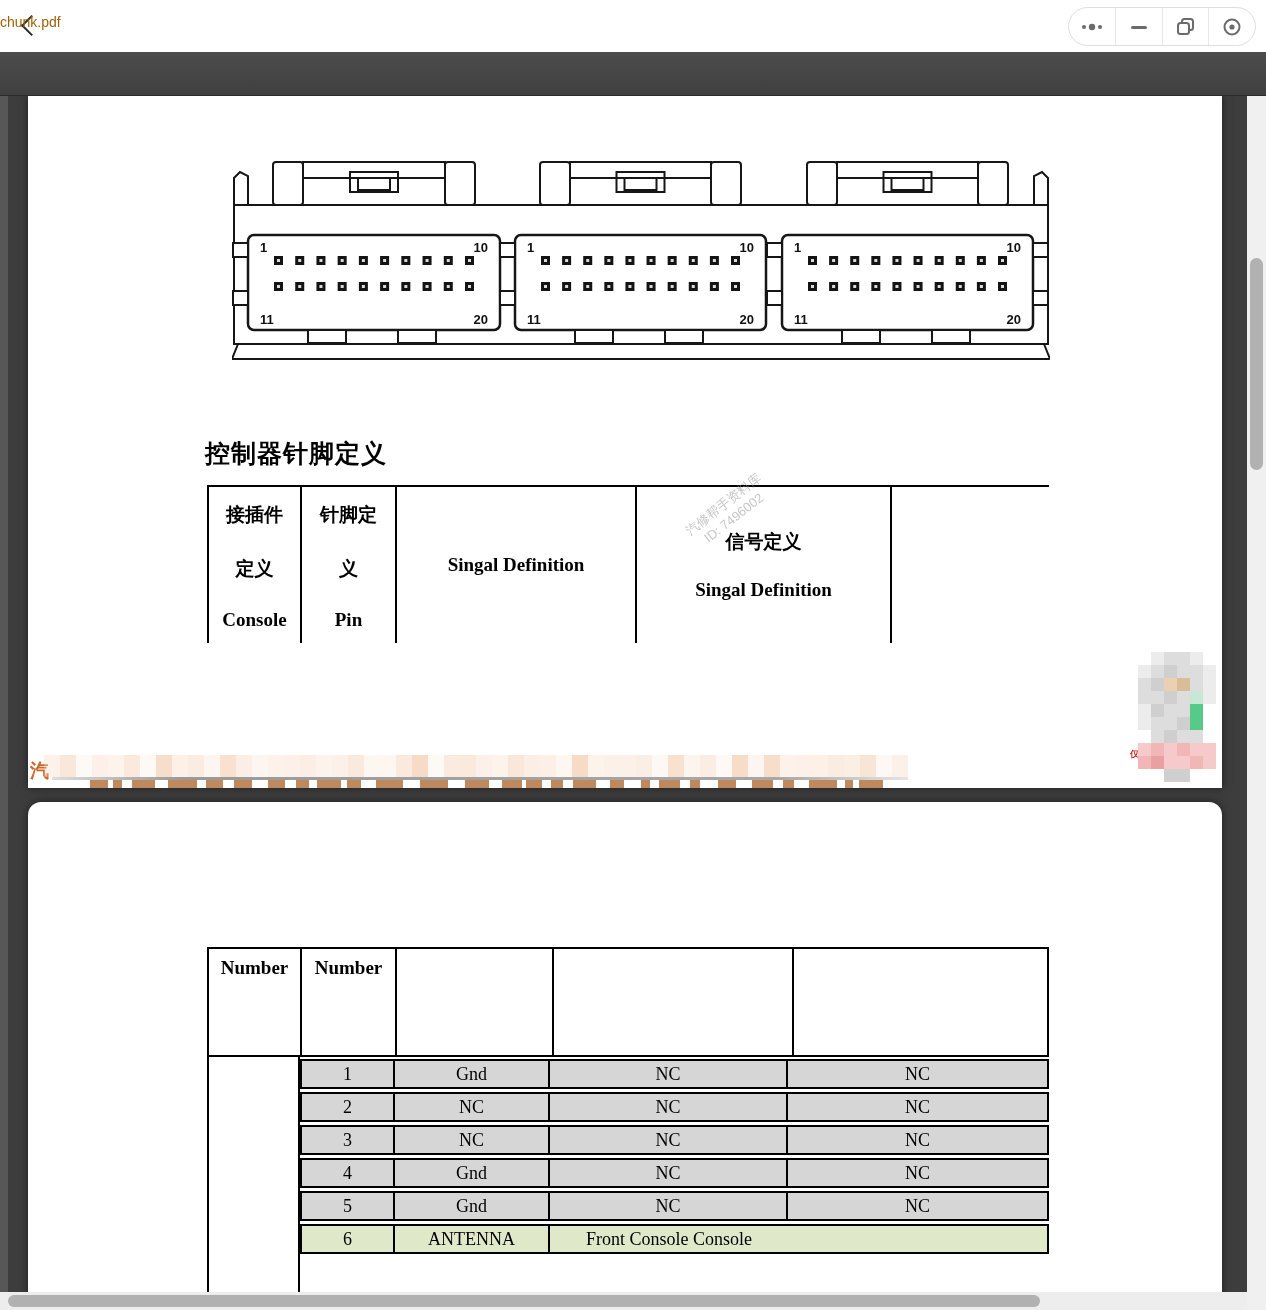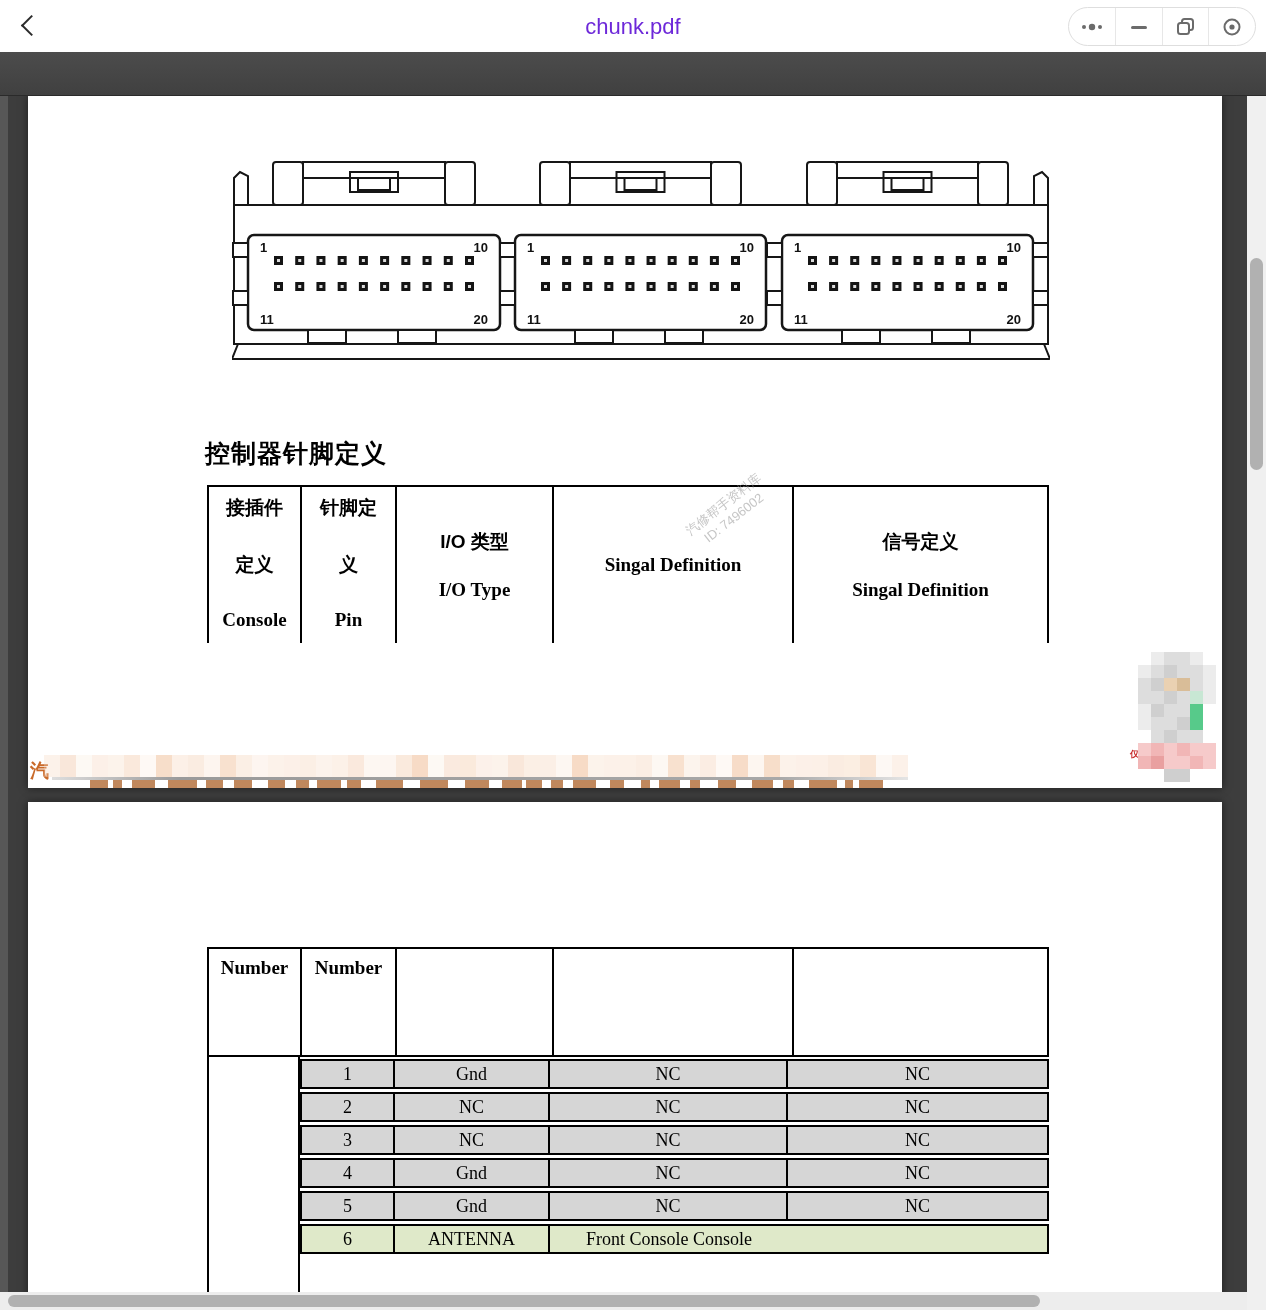--- a/index.html
+++ b/index.html
@@ -4,21 +4,21 @@
 <style>
   * { margin:0; padding:0; box-sizing:border-box; }
   html,body { width:1266px; height:1310px; overflow:hidden; background:#3d3d3d;
               font-family:"Liberation Sans", sans-serif; }
 
   
   .appbar { position:absolute; left:0; top:0; width:1266px; height:52px; background:#ffffff; }
   .back-btn { position:absolute; left:14px; top:10px; width:32px; height:32px; cursor:pointer; }
   .back-btn::before { content:""; position:absolute; left:10px; top:8px; width:13px; height:13px;
        border-left:2.4px solid #2b2b2b; border-bottom:2.4px solid #2b2b2b; transform:rotate(45deg); }
-  .app-title { position:absolute; left:0; right:0; top:14px; text-align:center; font-size:22px; color:#6d28d9; }
+  .app-title { position:absolute; left:0; right:0; top:14px; text-align:left; font-size:14px; color:#a16207; }
   .win-pill { position:absolute; right:10px; top:7px; height:39px; width:188px; border:1px solid #dedede;
        border-radius:21px; background:#fff; display:flex; align-items:stretch; }
   .win-seg { flex:1; display:flex; align-items:center; justify-content:center; color:#6b6b6b; cursor:pointer; }
   .win-seg + .win-seg { border-left:1px solid #e7e7e7; }
 
   
   .toolbar { position:absolute; left:0; top:52px; width:1266px; height:44px;
        background:linear-gradient(#4c4c4c,#404040); border-bottom:1px solid #2a2a2a; color:#ededed; }
   .tb-btn { position:absolute; top:58px; height:32px; display:flex; align-items:center; justify-content:center;
        color:#e9e9e9; cursor:pointer; }
@@ -36,37 +36,37 @@
   .updown { display:flex; flex-direction:column; gap:3px; margin-right:9px; }
   .updown i { width:0; height:0; border-left:4px solid transparent; border-right:4px solid transparent; }
   .updown .u { border-bottom:5px solid #cfcfcf; }
   .updown .d { border-top:5px solid #cfcfcf; }
 
   
   .viewer { position:absolute; left:0; top:96px; width:1266px; height:1214px; background:#3d3d3d; overflow:hidden; }
   .side-strip { position:absolute; left:0; top:0; width:8px; height:1214px; background:#575757; }
   .page { position:absolute; left:28px; width:1194px; background:#ffffff; box-shadow:0 0 8px rgba(0,0,0,.5); }
   .page1 { top:0; height:692px; }
-  .page2 { top:706px; height:504px; }
+  .page2 { top:706px; height:504px;border-radius:13px; }
 
   
   .diagram { position:absolute; left:204px; top:52px; width:818px; height:214px; }
 
   
   .doc-heading { position:absolute; left:177px; top:341px; font-size:25px; font-weight:700; color:#000;
        letter-spacing:1px; }
   .t1 { position:absolute; left:179px; top:389px; width:842px; height:158px; display:flex;
        border-top:2px solid #000; }
   .t1-col { border-left:2px solid #000; display:flex; flex-direction:column; align-items:center;
        color:#000; text-align:center; }
   .t1-col:last-child { border-right:2px solid #000; }
   .t1-col.w0{width:93px;} .t1-col.w1{width:95px;} .t1-col.w2{width:157px;} .t1-col.w3{width:240px;} .t1-col.w4{width:257px;}
   .t1-col .zh { font-size:19px; font-weight:700; font-family:"Liberation Sans",sans-serif; }
   .t1-col .en { font-size:19px; font-weight:700; font-family:"Liberation Serif",serif; }
-  .t1-col.three { justify-content:space-between; padding:8px 0 12px; }
+  .t1-col.three { justify-content:space-between; padding:15px 0 12px; }
   .t1-col.two { justify-content:center; gap:24px; }
   .t1-col.one { justify-content:center; }
   .page-of { position:absolute; left:0; width:1194px; top:550px; text-align:center; font-size:18px;
        font-weight:700; font-family:"Liberation Serif",serif; color:#000; }
 
   .diag-wm { position:absolute; left:655px; top:398px; transform:rotate(-38deg); color:rgba(150,150,150,.55);
        font-size:13px; line-height:17px; text-align:center; pointer-events:none; }
 
   
   .stamp { position:absolute; left:1110px; top:556px; width:78px; height:130px; }
@@ -396,24 +396,20 @@
       <div class="t1-col w0 three">
         <span class="zh">接插件</span>
         <span class="zh">定义</span>
         <span class="en">Console</span>
       </div>
       <div class="t1-col w1 three">
         <span class="zh">针脚定</span>
         <span class="zh">义</span>
         <span class="en">Pin</span>
       </div>
-      <div class="t1-col w2 two">
-        <span class="zh">I/O 类型</span>
-        <span class="en">I/O Type</span>
-      </div>
       <div class="t1-col w3 one">
         <span class="en">Singal Definition</span>
       </div>
       <div class="t1-col w4 two">
         <span class="zh">信号定义</span>
         <span class="en">Singal Definition</span>
       </div>
     </div>
 
     <div class="diag-wm">

